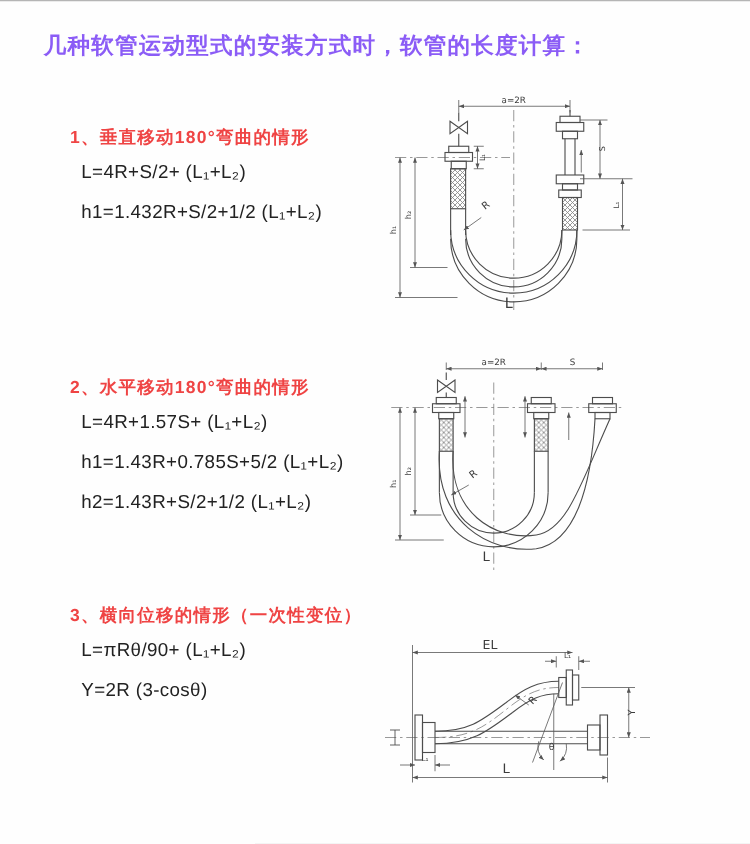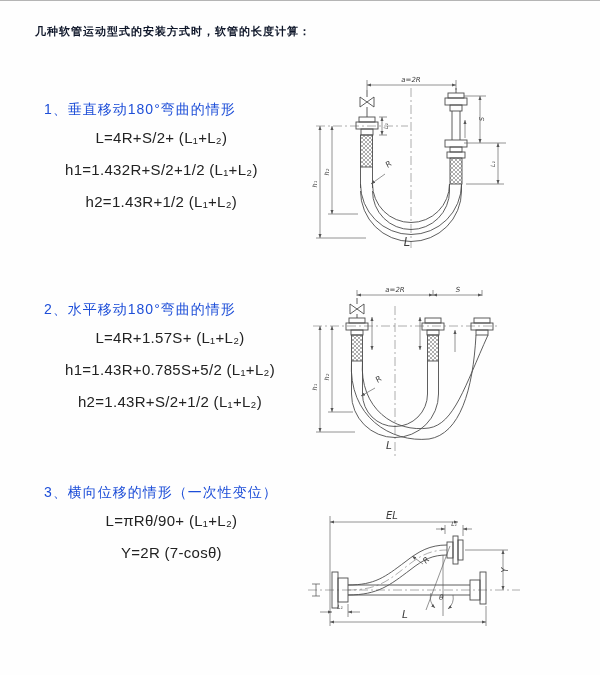--- a/index.html
+++ b/index.html
@@ -4,35 +4,35 @@
 <style>
   html,body{margin:0;padding:0;background:#e8e8e8;}
   .page{
     position:relative;width:600px;height:675px;margin:0 auto;
     background:#fefefe;overflow:hidden;
     font-family:"Liberation Sans","DejaVu Sans",sans-serif;
   }
   .top-edge{position:absolute;left:0;top:0;width:100%;height:1px;background:#b5b5b5;}
   .doc-title{
     position:absolute;left:35px;top:24px;
-    font-size:11px;font-weight:600;color:#0f172a;letter-spacing:1px;
+    font-size:18px;font-weight:600;color:#8b5cf6;letter-spacing:1px;
   }
   .section{position:absolute;left:44px;}
   .sec-heading{
-    font-size:14px;font-weight:400;color:#1d4ed8;letter-spacing:1px;
-    margin:0 0 9px 0;
+    font-size:14px;font-weight:700;color:#ef4444;letter-spacing:1px;
+    margin:0 0 9px 12px;
   }
   .fline{
     font-size:15px;color:#222;letter-spacing:.3px;
-    padding-left:21px;line-height:20px;margin-bottom:12px;white-space:pre;text-align:center;
+    padding-left:21px;line-height:20px;margin-bottom:12px;white-space:pre;
   }
   .s1{top:101px;}
   .s2{top:301px;}
   .s3{top:484px;}
-  .diag{position:absolute;font-style:italic;}
+  .diag{position:absolute;}
   .d1{left:308px;top:64px;width:292px;height:206px;}
   .d2{left:303px;top:282px;width:295px;height:192px;}
   .d3{left:300px;top:498px;width:302px;height:170px;}
   svg{display:block;}
   svg text{font-family:"DejaVu Sans","Liberation Sans",sans-serif;fill:#3c3c3c;}
   .ln{stroke:#4d4d4d;stroke-width:.9;fill:none;}
   .thin{stroke:#5a5a5a;stroke-width:.65;fill:none;}
   .cl{stroke:#6a6a6a;stroke-width:.55;fill:none;stroke-dasharray:9 3 2 3;}
 </style>
 </head>
@@ -40,34 +40,33 @@
 
 <div class="page">
   <div class="top-edge"></div>
 
   <div class="doc-title">几种软管运动型式的安装方式时，软管的长度计算：</div>
 
   <div class="section s1">
     <div class="sec-heading">1、垂直移动180°弯曲的情形</div>
     <div class="fline">L=4R+S/2+ (L₁+L₂)</div>
     <div class="fline">h1=1.432R+S/2+1/2 (L₁+L₂)</div>
-    <div class="fline">h2=1.43R+1/2 (L₁+L₂)</div>
   </div>
 
   <div class="section s2">
     <div class="sec-heading">2、水平移动180°弯曲的情形</div>
     <div class="fline">L=4R+1.57S+ (L₁+L₂)</div>
     <div class="fline">h1=1.43R+0.785S+5/2 (L₁+L₂)</div>
     <div class="fline">h2=1.43R+S/2+1/2 (L₁+L₂)</div>
   </div>
 
   <div class="section s3">
     <div class="sec-heading">3、横向位移的情形（一次性变位）</div>
     <div class="fline">L=πRθ/90+ (L₁+L₂)</div>
-    <div class="fline">Y=2R (7-cosθ)</div>
+    <div class="fline">Y=2R (3-cosθ)</div>
   </div>
 
   <div class="diag d1">
   <svg width="292" height="206" viewBox="0 0 292 206">
     <defs>
       <pattern id="ph1" width="4" height="4" patternUnits="userSpaceOnUse">
         <path d="M0 0 L4 4 M4 0 L0 4" stroke="#8a8a8a" stroke-width="0.7"></path>
       </pattern>
       <marker id="ar1" markerWidth="7" markerHeight="5" refX="6.5" refY="2.5" orient="auto-start-reverse">
         <path d="M0,0 L6.5,2.5 L0,5 Z" fill="#555"></path>

